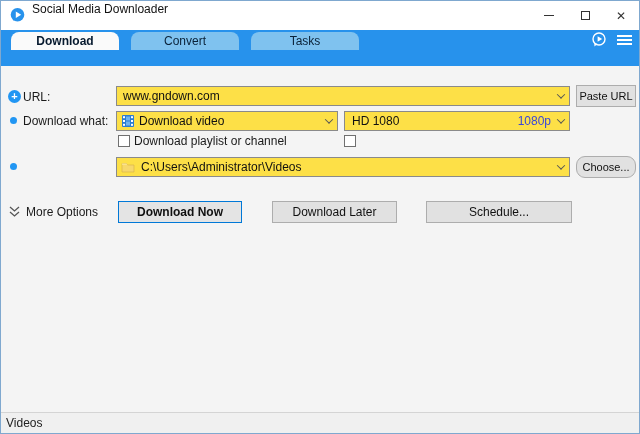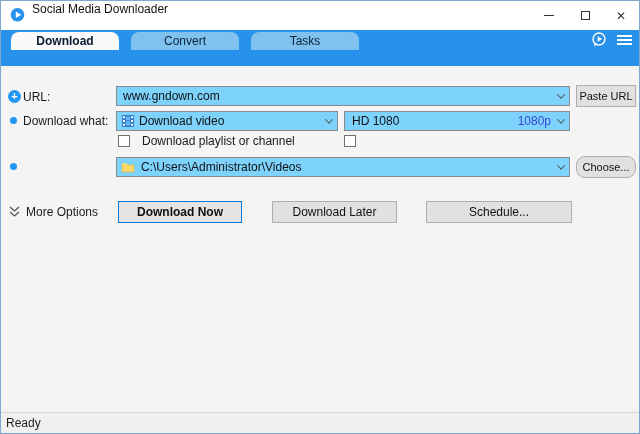--- a/index.html
+++ b/index.html
@@ -42,41 +42,41 @@
 
   
   .label{ position:absolute; height:20px; display:flex; align-items:center; color:#1a1a1a; }
   .bullet{ position:absolute; width:7px; height:7px; border-radius:50%; background:#2196f3; }
   .plus-icon{
     position:absolute; left:7px; top:89px; width:13px; height:13px; border-radius:50%;
     background:#2196f3; color:#fff; font-size:11px; font-weight:bold;
     display:flex; align-items:center; justify-content:center; line-height:1;
   }
   .combo{
-    position:absolute; height:20px; background:#7dd3fc; border:1px solid #8a8a8a;
+    position:absolute; height:20px; background:#fde047; border:1px solid #8a8a8a;
     display:flex; align-items:center; padding-left:4px;
   }
   .combo input{
     border:none; outline:none; background:transparent; flex:1; min-width:0;
     font-family:"Liberation Sans", sans-serif; font-size:12px; color:#111; padding:0 2px;
   }
   .combo .sel-text{ flex:1; padding-left:3px; color:#111; white-space:nowrap; overflow:hidden; }
   .drop{ width:16px; height:100%; display:flex; align-items:center; justify-content:center; flex:none; }
   .chev{ width:6px; height:6px; border-right:1px solid #555; border-bottom:1px solid #555; transform:rotate(45deg) translate(-1px,-1px); }
   .quality-badge{ color:#3a46d8; padding-right:2px; flex:none; }
 
   .btn{
     position:absolute; height:22px; background:#e1e1e1; border:1px solid #adadad;
     display:flex; align-items:center; justify-content:center;
     font-family:"Liberation Sans", sans-serif; font-size:12px; color:#111; cursor:default;
   }
   .btn.default{ border:1px solid #0078d7; background:#e4e4e4; font-weight:bold; }
   .btn.small{ font-size:11px; }
 
-  .checkbox-row{ position:absolute; height:15px; display:flex; align-items:center; gap:12px; }
+  .checkbox-row{ position:absolute; height:15px; display:flex; align-items:center; gap:4px; }
   .cb{ width:12px; height:12px; background:#fff; border:1px solid #707070; flex:none; }
 
   .more-chevrons{ position:absolute; left:7px; top:204px; }
 
   
   .mini-icon{ width:14px; height:14px; flex:none; margin-right:4px; }
 
   
   .statusbar{
     position:absolute; left:0; right:0; bottom:0; height:21px;
@@ -204,16 +204,16 @@
       <polyline points="2,2 6.5,6 11,2" fill="none" stroke="#555" stroke-width="1.3"></polyline>
       <polyline points="2,7 6.5,11 11,7" fill="none" stroke="#555" stroke-width="1.3"></polyline>
     </svg>
   </span>
   <span class="label" style="left:25px; top:201px;">More Options</span>
   <div class="btn default" style="left:117px; top:200px; width:124px;">Download Now</div>
   <div class="btn" style="left:271px; top:200px; width:125px;">Download Later</div>
   <div class="btn" style="left:425px; top:200px; width:146px;">Schedule...</div>
 
   <div class="statusbar">
-    <span>Ready</span>
+    <span>Videos</span>
   </div>
 
 </div>
 
 </body></html>

